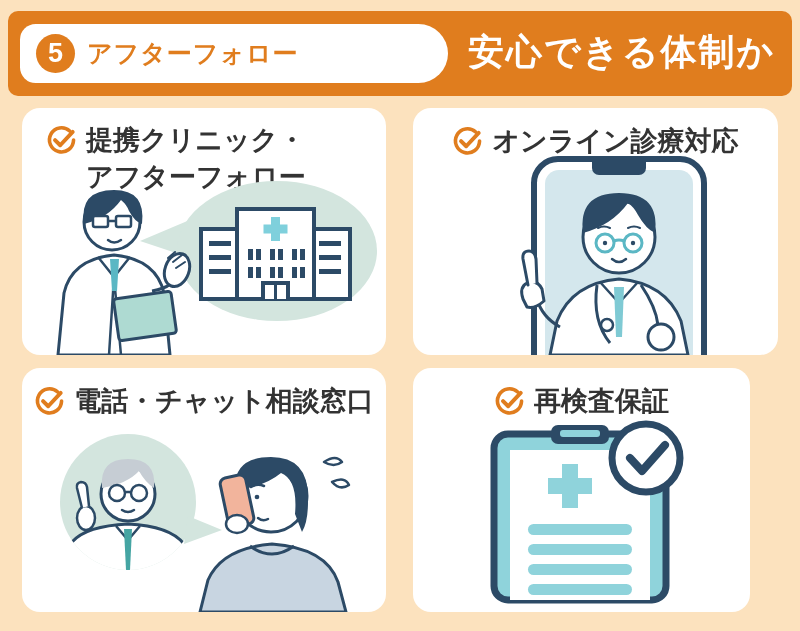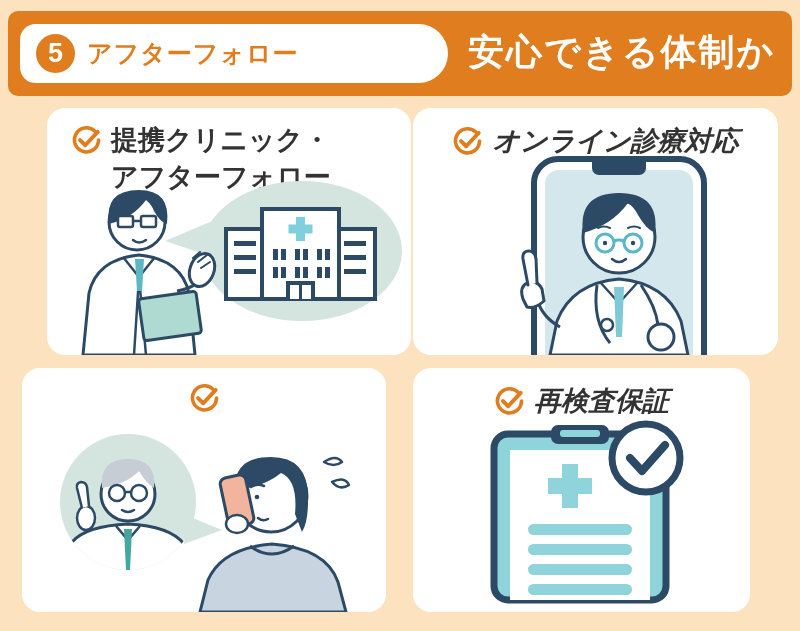--- a/index.html
+++ b/index.html
@@ -16,29 +16,29 @@
           padding-left:16px; gap:12px; }
   .num-badge { width:39px; height:39px; border-radius:50%; background:#E07D1E; color:#fff;
                font-weight:800; font-size:27px; display:flex; align-items:center;
                justify-content:center; line-height:1; }
   .pill-title { color:#E07D1E; font-size:25px; font-weight:800; letter-spacing:1px; white-space:nowrap; }
   .banner-subtitle { position:absolute; left:460px; top:50%; transform:translateY(-54%);
                      color:#fff; font-size:36px; font-weight:800; letter-spacing:2px; white-space:nowrap; }
 
   
   .card { position:absolute; background:#fff; border-radius:18px; overflow:hidden; }
-  #card-1 { left:22px;  top:108px; width:364px; height:247px;margin-left:25px; }
+  #card-1 { left:22px;  top:108px; width:364px; height:247px; }
   #card-2 { left:413px; top:108px; width:365px; height:247px; }
   #card-3 { left:22px;  top:368px; width:364px; height:244px; }
   #card-4 { left:413px; top:368px; width:337px; height:244px; }
 
   .card-title { display:flex; gap:9px; font-size:27px; font-weight:800; color:#333;
                 line-height:1.38; white-space:nowrap; }
   .ct-left   { align-items:flex-start; padding:14px 0 0 24px; }
-  .ct-center { align-items:center; justify-content:center; padding-top:15px;font-style:italic; }
+  .ct-center { align-items:center; justify-content:center; padding-top:15px; }
   .check-icon { flex:0 0 auto; }
   .ct-left .check-icon { margin-top:3px; }
 
   .illust { position:absolute; bottom:0; left:50%; transform:translateX(-50%); display:block; }
 </style>
 </head>
 <body>
 
 <div class="canvas">
 
@@ -155,20 +155,21 @@
       <path d="M112 130 L107 104 Q106 96 113 96 Q119 96 120 104 L121 128" fill="#fff" stroke="#2C4A66" stroke-width="3" stroke-linejoin="round" stroke-linecap="round"></path>
     </svg>
   </section>
 
   <section class="card" id="card-3">
     <div class="card-title ct-center">
       <svg class="check-icon" viewBox="0 0 36 36" width="31" height="31">
         <path d="M27.5 7 A14 14 0 1 0 32 17.5" fill="none" stroke="#E07D1E" stroke-width="4.2" stroke-linecap="round"></path>
         <path d="M10.5 17.5 L16.5 23.5 L31 8" fill="none" stroke="#E07D1E" stroke-width="4.6" stroke-linecap="round" stroke-linejoin="round"></path>
       </svg>
+      <span>電話・チャット相談窓口</span>
     </div>
     <svg class="illust" viewBox="0 0 360 182" width="360" height="182">
       <defs>
         <clipPath id="bub3">
             <circle cx="104" cy="72" r="68"></circle>
           </clipPath>
       </defs>
 
       <circle cx="104" cy="72" r="68" fill="#D3E5DE"></circle>
       <path d="M164 86 L198 100 L160 114 Z" fill="#D3E5DE"></path>

